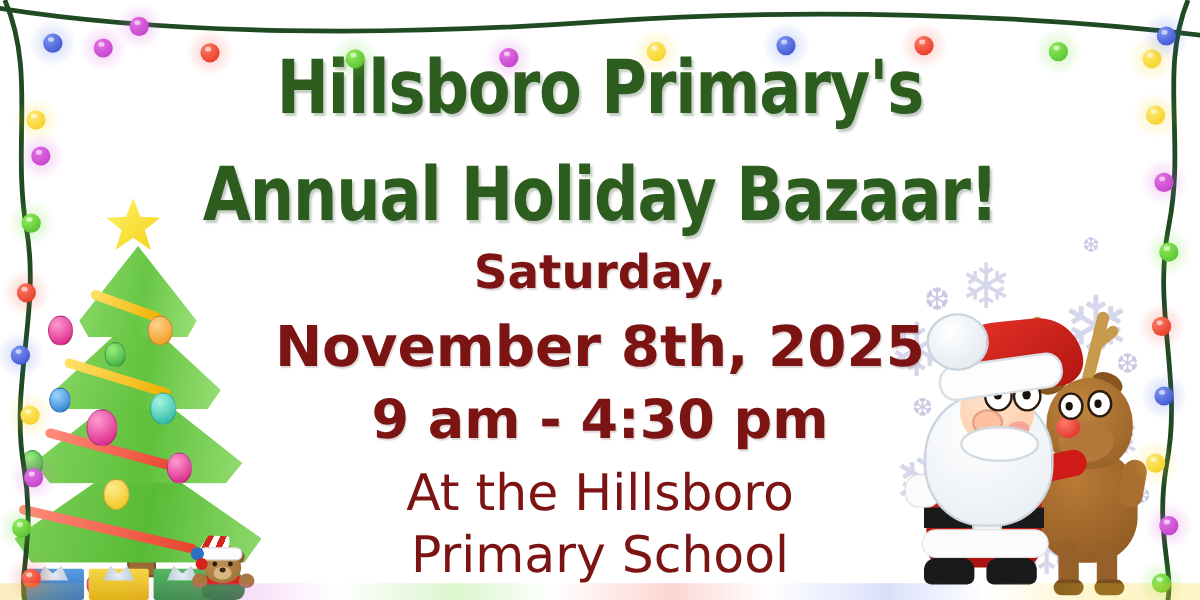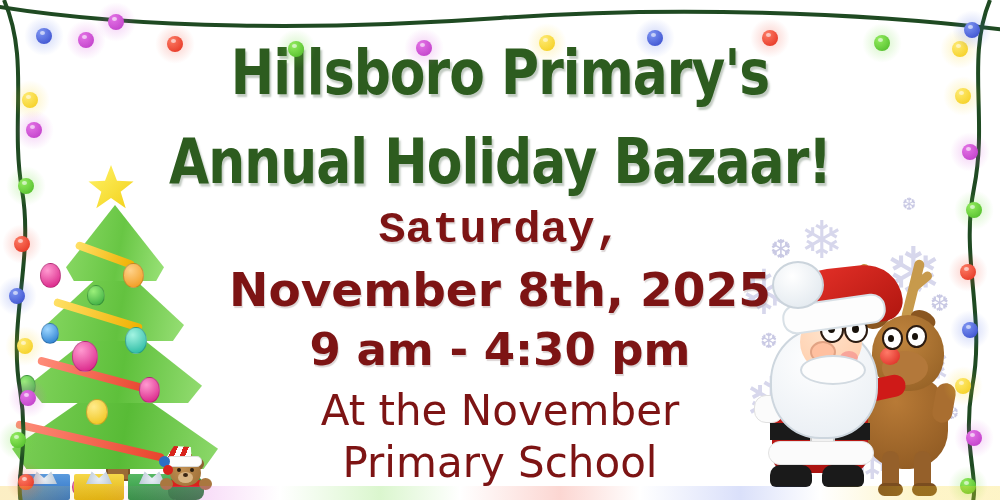--- a/index.html
+++ b/index.html
@@ -51,21 +51,21 @@
     transform:scaleX(.93);}
   #title-line-2{position:absolute;top:125px;left:0;width:100%;font-size:62px;
     transform:scaleX(.93);}
 
   .t-red-bold{
     color:#7d1414;font-weight:bold;
     font-family:"DejaVu Sans","Liberation Sans",sans-serif;
     text-shadow:1px 2px 1px rgba(150,130,130,.33);
     white-space:nowrap;
   }
-  #date-line-1{position:absolute;top:205px;left:0;width:100%;font-size:45px;font-family:Liberation Mono, monospace;}
+  #date-line-1{position:absolute;top:205px;left:0;width:100%;font-size:39px;}
   #date-line-2{position:absolute;top:262px;left:0;width:100%;font-size:47px;}
   #time-line{position:absolute;top:323px;left:0;width:100%;font-size:45px;}
 
   .t-red-light{
     color:#7d1414;font-weight:normal;
     font-family:"DejaVu Sans","Liberation Sans",sans-serif;
     white-space:nowrap;
   }
   #loc-line-1{position:absolute;top:386px;left:0;width:100%;font-size:42px;}
   #loc-line-2{position:absolute;top:438px;left:0;width:100%;font-size:42px;}
@@ -120,21 +120,21 @@
   </div>
 
   <div id="text-block">
     <div id="title-line-1" class="t-green">Hillsboro Primary's</div>
     <div id="title-line-2" class="t-green">Annual Holiday Bazaar!</div>
 
     <div id="date-line-1" class="t-red-bold">Saturday,</div>
     <div id="date-line-2" class="t-red-bold">November 8th, 2025</div>
     <div id="time-line" class="t-red-bold">9 am - 4:30 pm</div>
 
-    <div id="loc-line-1" class="t-red-light">At the November</div>
+    <div id="loc-line-1" class="t-red-light">At the Hillsboro</div>
     <div id="loc-line-2" class="t-red-light">Primary School</div>
   </div>
 
   <div id="tree-art">
     <div class="star"></div>
 
     <div class="trunk"></div>
 
     <div class="tier" style="left:2px;top:212px;width:206px;height:92px;
                 clip-path:polygon(50% 0%,100% 78%,93% 100%,7% 100%,0% 78%);

